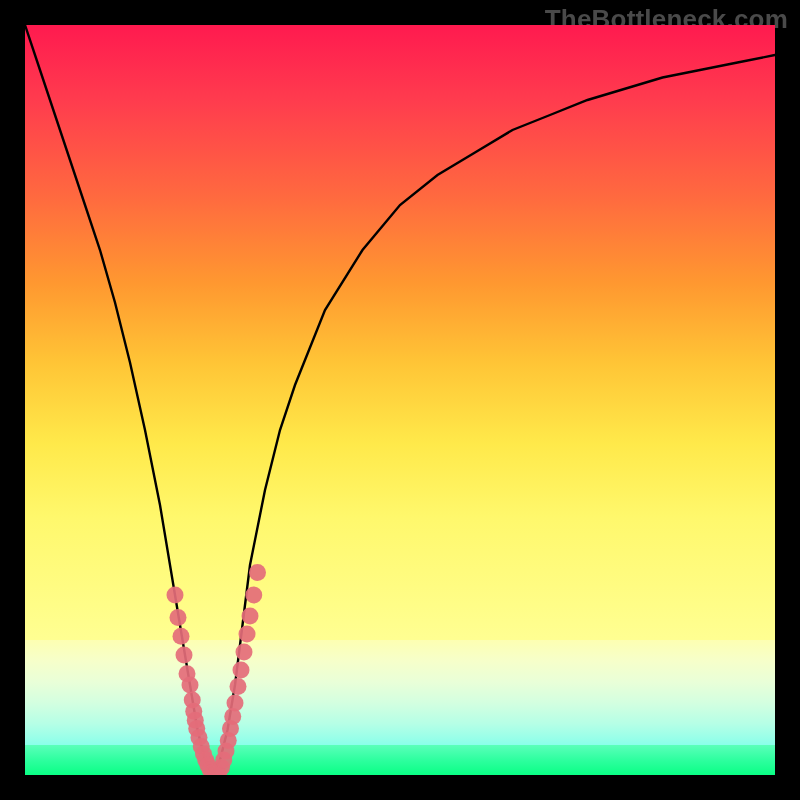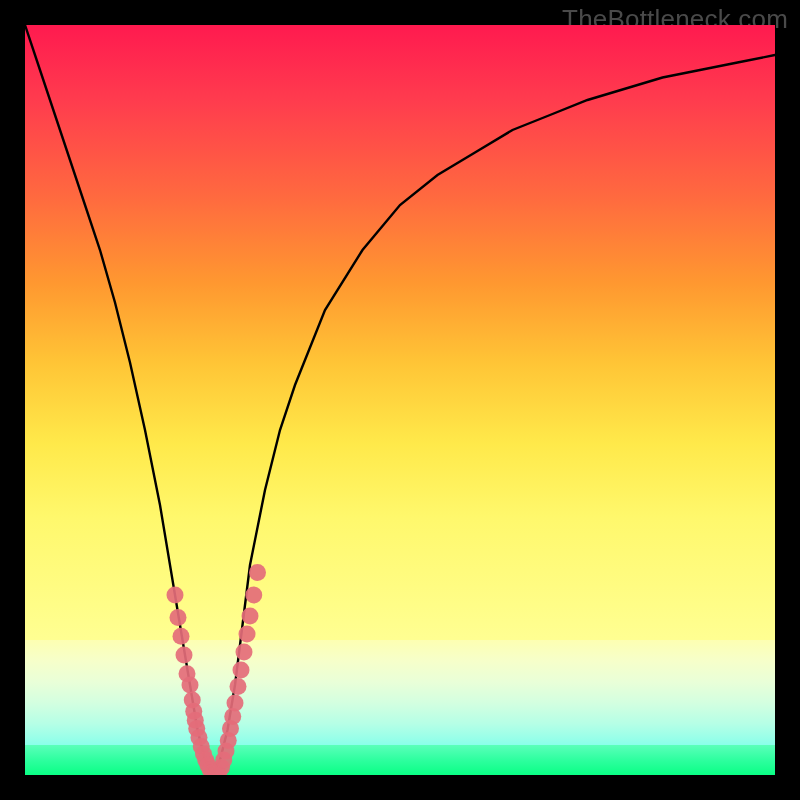--- a/index.html
+++ b/index.html
@@ -79,21 +79,21 @@
     width: 750px;
     height: 750px;
     overflow: visible;
   }
   .watermark {
     position: absolute;
     top: 4px;
     right: 12px;
     color: #4a4a4a;
     font-size: 26px;
-    font-weight: 400;
+    font-weight: 700;
     letter-spacing: 0.2px;
     user-select: none;
   }
 </style>
 </head>
 <body>
 
 <div class="frame">
 
   <div class="watermark">TheBottleneck.com</div>

